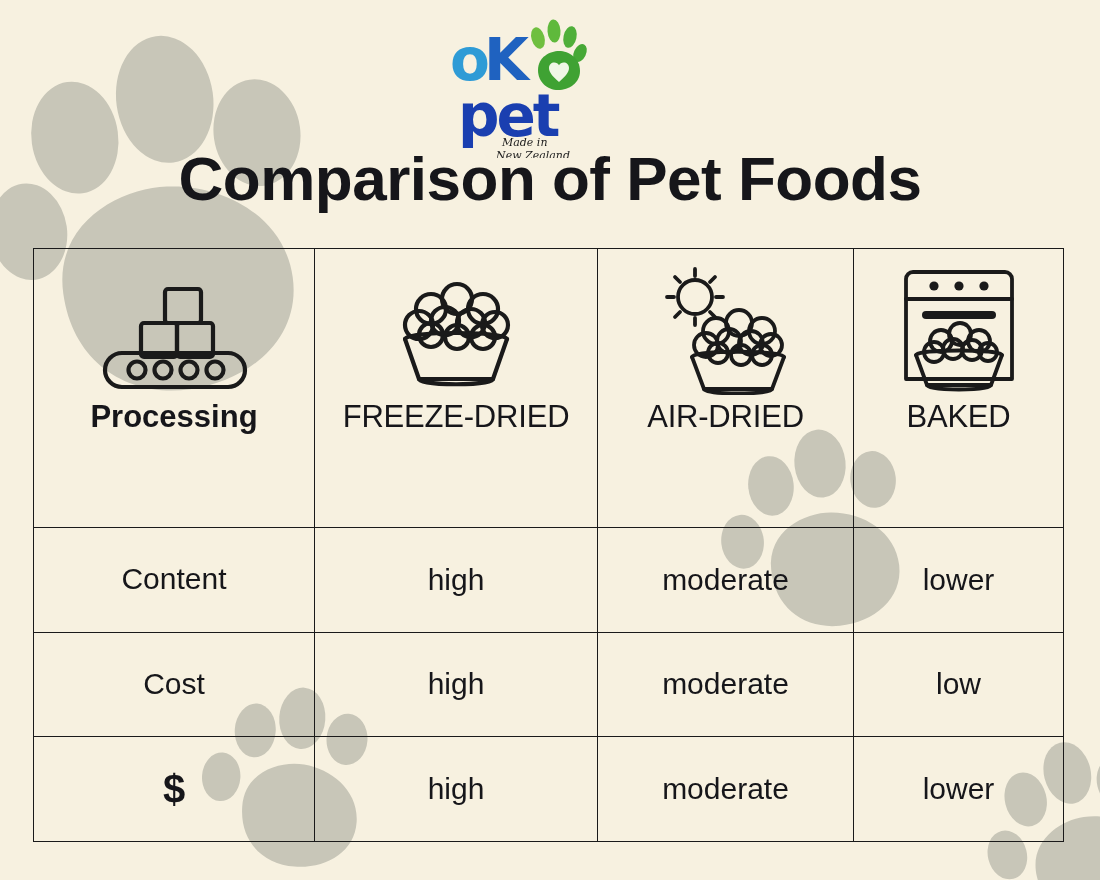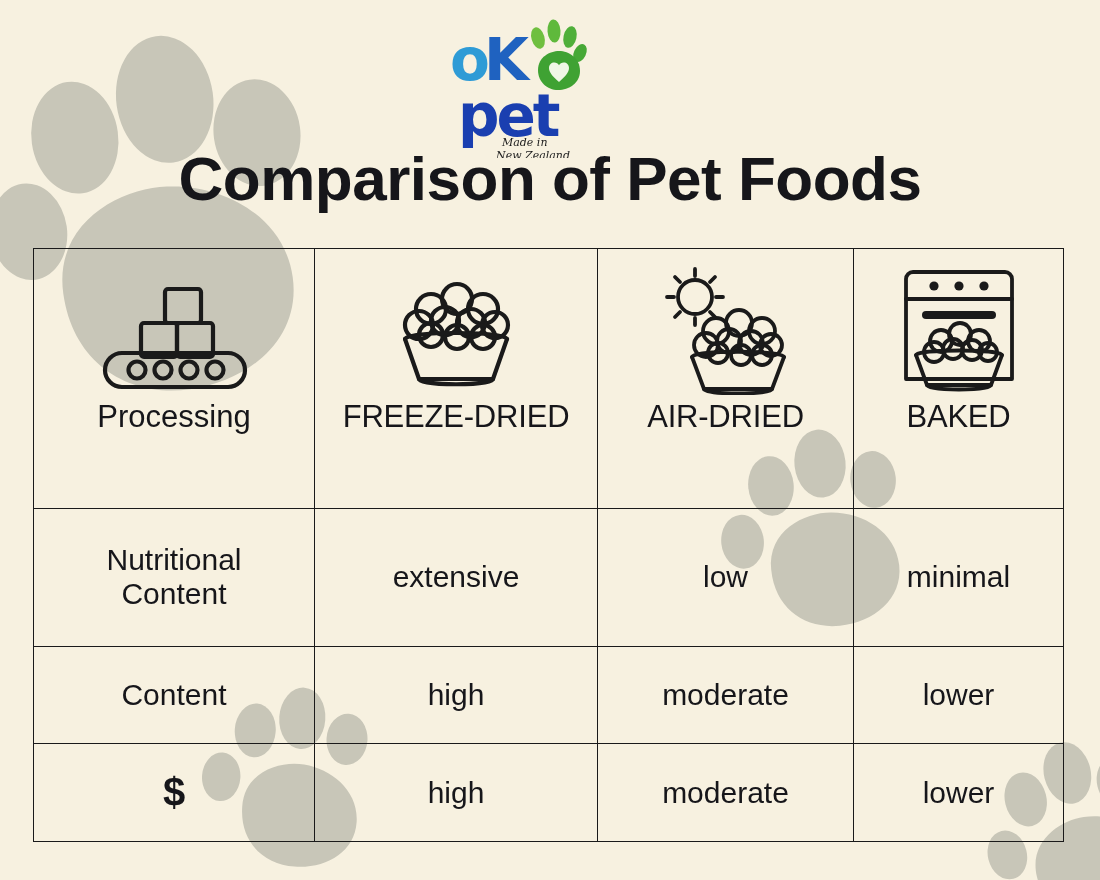--- a/index.html
+++ b/index.html
@@ -96,21 +96,21 @@
     height: 128px;
     display: flex;
     align-items: center;
     justify-content: center;
   }
   .head-label {
     margin-top: 6px;
     font-size: 31px;
     line-height: 1.05;
   }
-  .head-label.plain { font-weight: normal; }
+  .head-label.plain { font-weight: bold; }
   .head-label.caps  { font-weight: normal; letter-spacing: -0.2px; }
 
   .row-label {
     font-size: 30px;
     line-height: 1.16;
   }
   .row-label.dollar { font-size: 40px; font-weight: 600; }
   .cell-value { font-size: 30px; }
 </style>
 </head>
@@ -291,39 +291,34 @@
               <path d="M 32 88 C 32 82, 118 82, 118 88"></path>
               <path d="M 32 88 L 43 118 L 107 118 L 118 88"></path>
               <path d="M 43 118 C 43 124, 107 124, 107 118"></path>
             </svg>
           </div>
           <div class="head-label caps">BAKED</div>
         </div>
       </td>
     </tr>
 
-    <tr class="nutri-row">
-      <td>
-        <div class="row-label">
-          <div>Nutritional</div>
-          <div>Content</div>
-        </div>
-      </td>
-      <td class="cell-value">extensive</td>
-      <td class="cell-value">low</td>
-      <td class="cell-value">minimal</td>
-    </tr>
 
     <tr class="data-row">
       <td class="row-label">Content</td>
       <td class="cell-value">high</td>
       <td class="cell-value">moderate</td>
       <td class="cell-value">lower</td>
     </tr>
 
+    <tr class="data-row">
+      <td class="row-label">Cost</td>
+      <td class="cell-value">high</td>
+      <td class="cell-value">moderate</td>
+      <td class="cell-value">low</td>
+    </tr>
 
     <tr class="data-row">
       <td class="row-label dollar">$</td>
       <td class="cell-value">high</td>
       <td class="cell-value">moderate</td>
       <td class="cell-value">lower</td>
     </tr>
   </tbody>
 </table>
 

